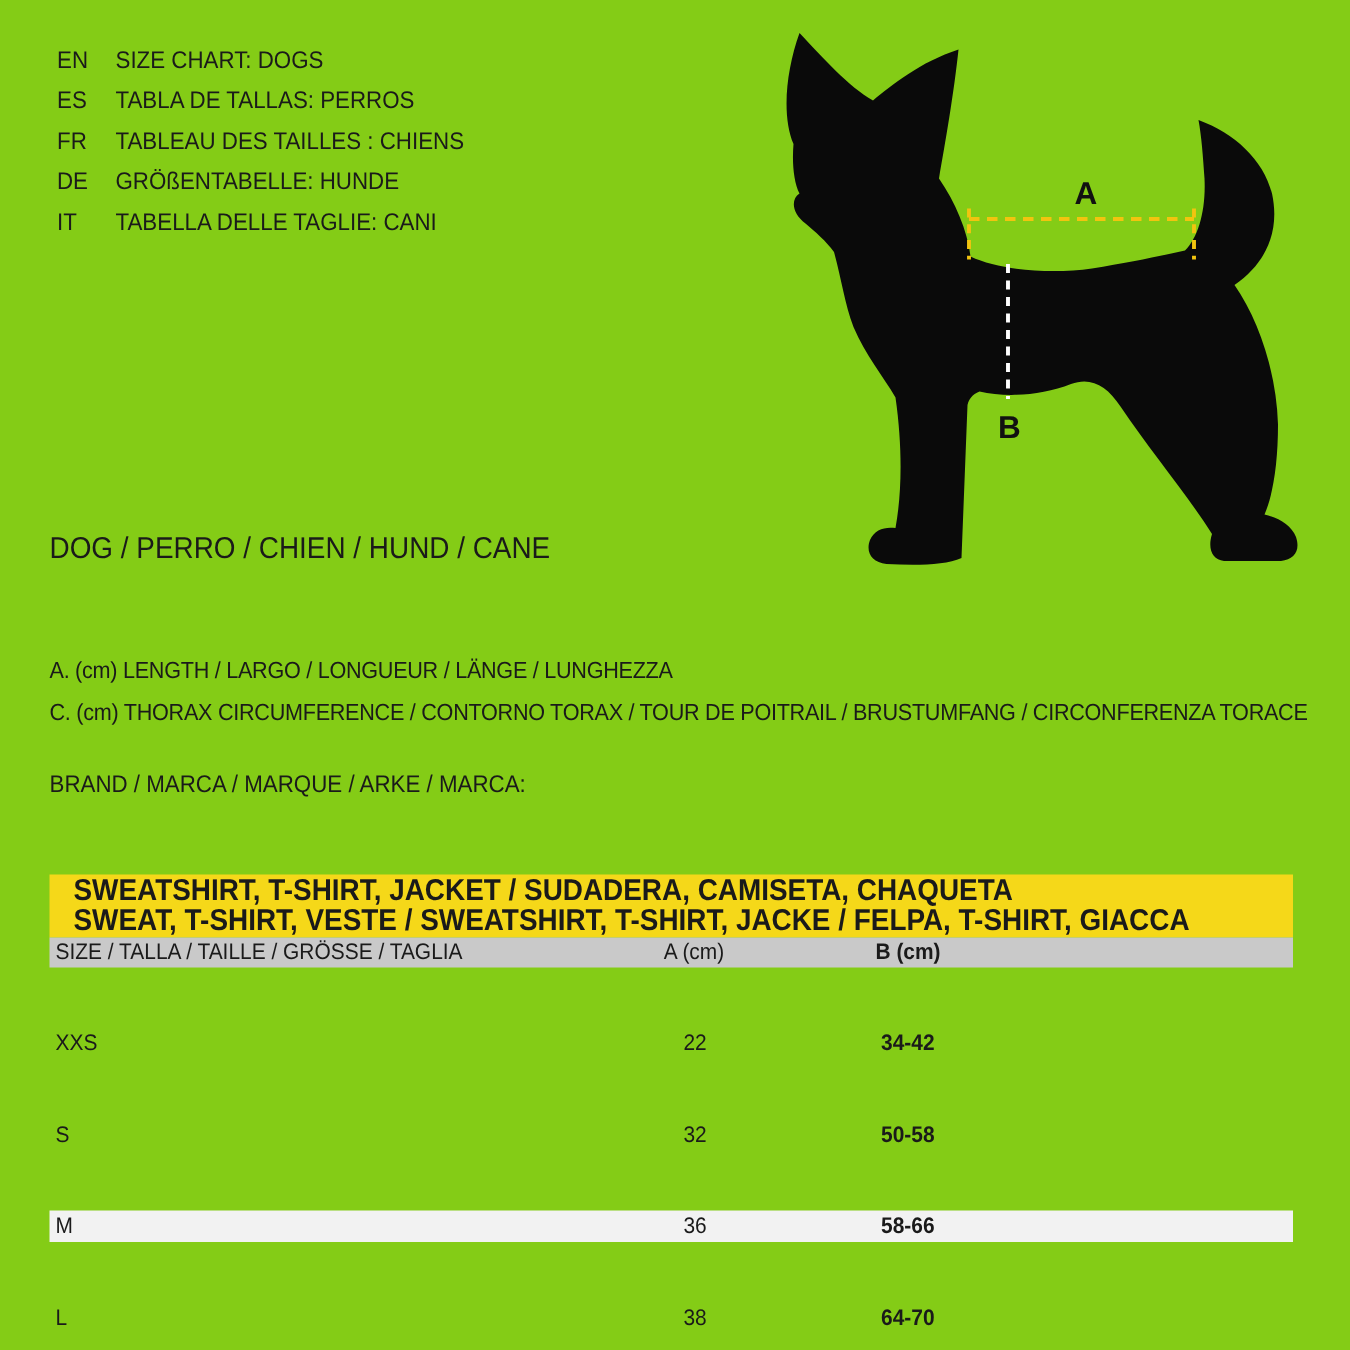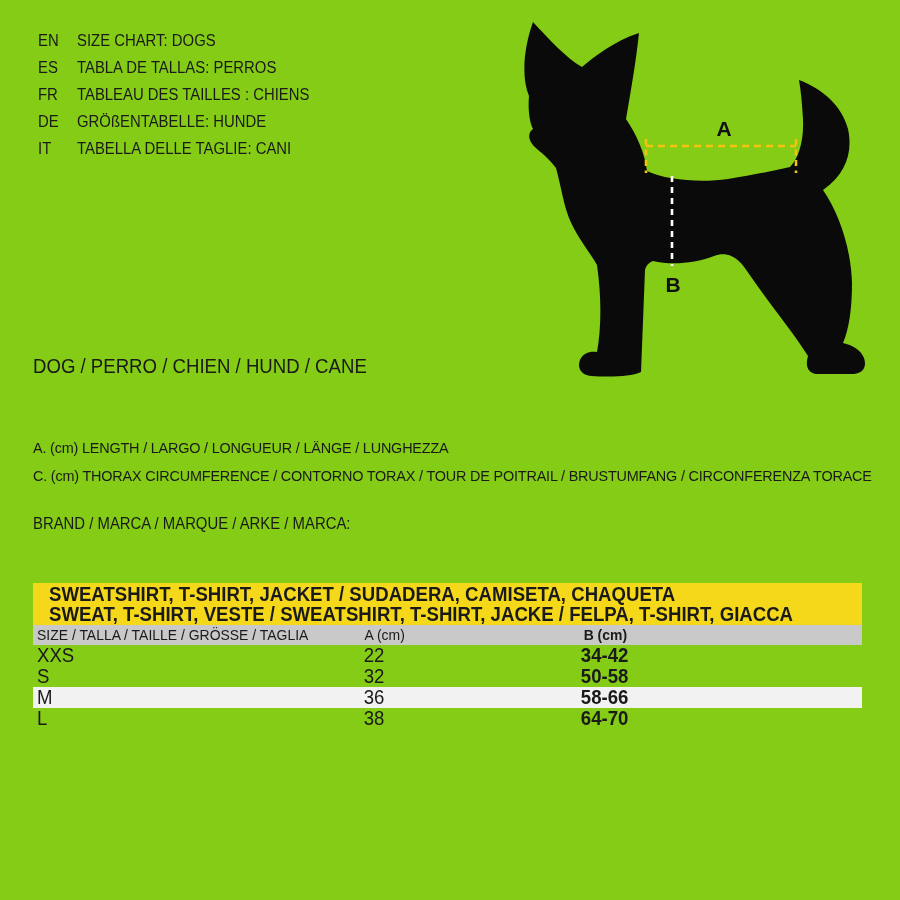--- a/index.html
+++ b/index.html
@@ -24,24 +24,24 @@
   .species{position:absolute;left:33px;top:356px;font-size:20px;line-height:20px;}
   .legend{position:absolute;left:33px;top:434px;font-size:15.5px;line-height:28px;letter-spacing:-0.2px;}
   .brand{position:absolute;left:33px;top:514px;font-size:16px;line-height:20px;}
 
   
   .size-table{position:absolute;left:33px;top:583px;width:829px;}
   .banner{height:42px;background:#f5d819;padding-top:1px;box-sizing:border-box;}
   .banner div{height:20px;line-height:20px;font-size:20px;font-weight:bold;padding-left:16px;white-space:nowrap;}
   .trow{display:flex;align-items:stretch;}
   .thead{height:20px;line-height:20px;background:#c9c9c9;font-size:15px;}
-  .drow{height:21px;line-height:21px;font-size:20px;}
+  .drow{height:21px;line-height:21px;font-size:15px;margin-top:40px;}
   .drow.stripe{background:#f2f2f2;}
   .c1{width:330px;padding-left:4px;box-sizing:border-box;text-align:left;white-space:nowrap;text-decoration:underline;}
-  .ca{width:200px;}
+  .ca{width:200px;text-align:center;}
   .cb{width:84px;text-align:center;font-weight:bold;}
 </style>
 </head>
 <body>
 
 <div class="page">
 
   <ul class="langs">
     <li class="lang-row"><span class="lang-code"><span class="cx">EN</span></span><span class="lang-label"><span class="cx">SIZE CHART: DOGS</span></span></li>
     <li class="lang-row"><span class="lang-code"><span class="cx">ES</span></span><span class="lang-label"><span class="cx">TABLA DE TALLAS: PERROS</span></span></li>

